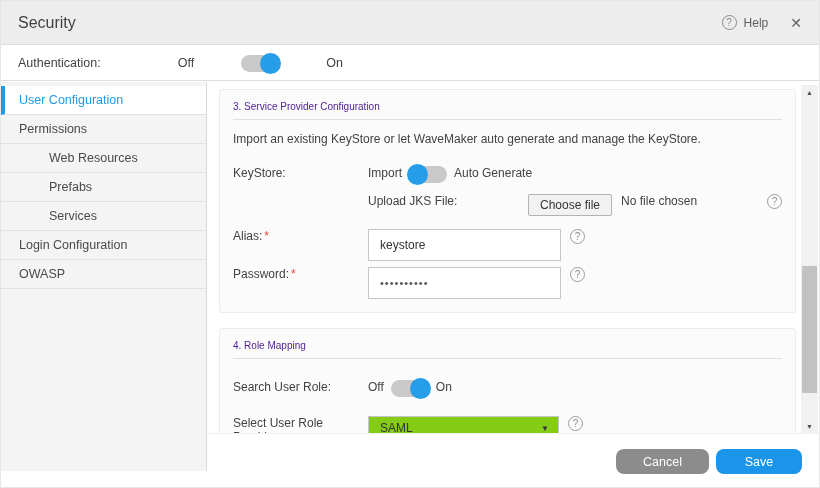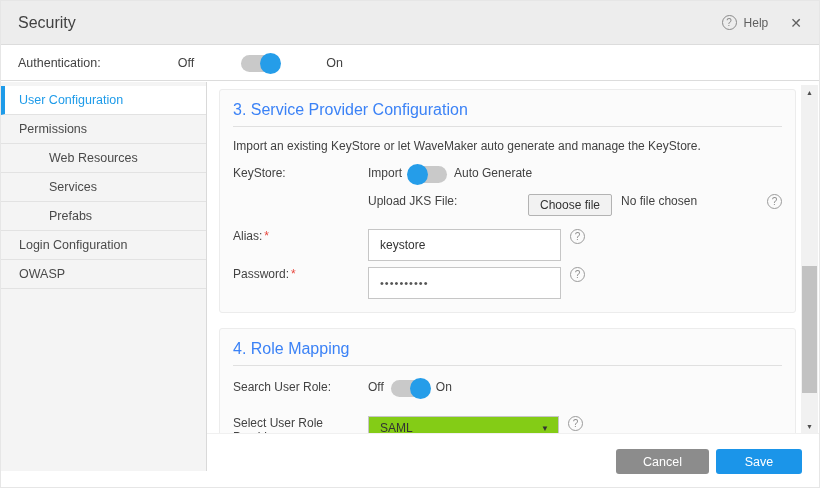--- a/index.html
+++ b/index.html
@@ -63,21 +63,21 @@
   .main {
     position: absolute; top: 81px; left: 206px; right: 0; height: 351px;
     background: #fff; overflow: hidden;
   }
   .card {
     position: absolute; left: 12px; width: 577px;
     background: #fbfbfb; border: 1px solid #ececec; border-radius: 3px;
   }
   .card3 { top: 7px; height: 224px; }
   .card4 { top: 246px; height: 215px; }
-  .sec-title { padding: 11px 13px 0; font-size: 16px; color: #3b82f6; }
+  .sec-title { padding: 11px 13px 0; font-size: 10px; color: #4c1d95; }
   .sec-divider { margin: 7px 13px 0; border-top: 1px solid #e0e0e0; }
   .desc { margin: 12px 13px 0; font-size: 12px; color: #424242; }
   .row {
     position: absolute; left: 13px; right: 13px;
     display: flex; align-items: flex-start; font-size: 12px; color: #424242;
   }
   .row .lbl { width: 135px; flex: none; }
   .req { color: #e8483f; margin-left: 2px; }
   .row-keystore { top: 76px; height: 22px; }
   .row-upload { top: 104px; height: 24px; left: 148px; }
@@ -126,21 +126,21 @@
     position: absolute; left: 1px; width: 15px; top: 181px; height: 127px;
     background: #c2c2c2;
   }
   
   .footer {
     position: absolute; left: 206px; top: 432px; right: 0; bottom: 0;
     background: #fff; border-top: 1px solid #f0f0f0;
   }
   .btn {
     position: absolute; top: 15px; height: 25px; border: none;
-    border-radius: 3px; color: #fff; font-size: 12.5px;
+    border-radius: 8px; color: #fff; font-size: 12.5px;
     font-family: inherit; cursor: default;
   }
   .btn-cancel { right: 110px; width: 93px; background: #8c8c8c; }
   .btn-save  { right: 17px;  width: 86px; background: #1b95e9; }
 </style>
 </head>
 <body>
 
 <div class="window">
 
@@ -166,24 +166,24 @@
     <div class="nav-item active">
       <span>User Configuration</span>
     </div>
     <div class="nav-item">
       <span>Permissions</span>
     </div>
     <div class="nav-item indent">
       <span>Web Resources</span>
     </div>
     <div class="nav-item indent">
+      <span>Prefabs</span>
+    </div>
+    <div class="nav-item indent">
       <span>Services</span>
-    </div>
-    <div class="nav-item indent">
-      <span>Prefabs</span>
     </div>
     <div class="nav-item">
       <span>Login Configuration</span>
     </div>
     <div class="nav-item">
       <span>OWASP</span>
     </div>
   </div>
 
   <div class="main">

